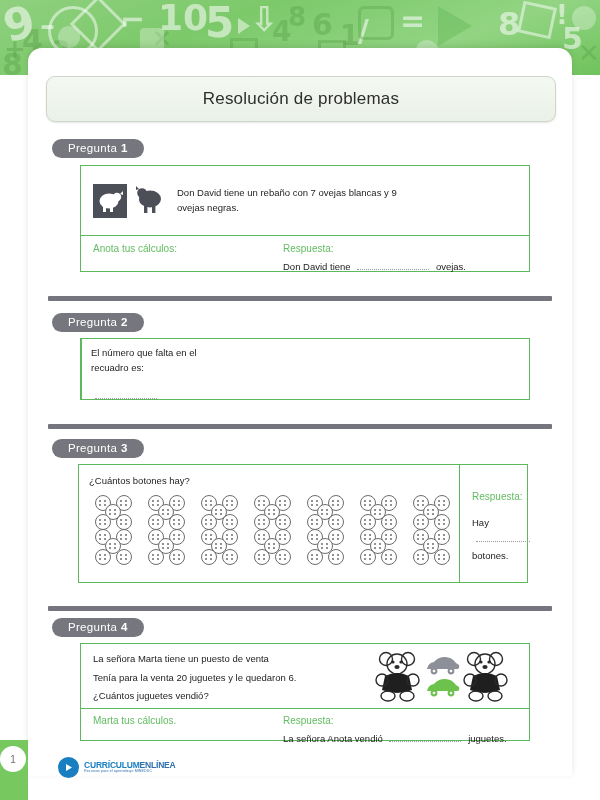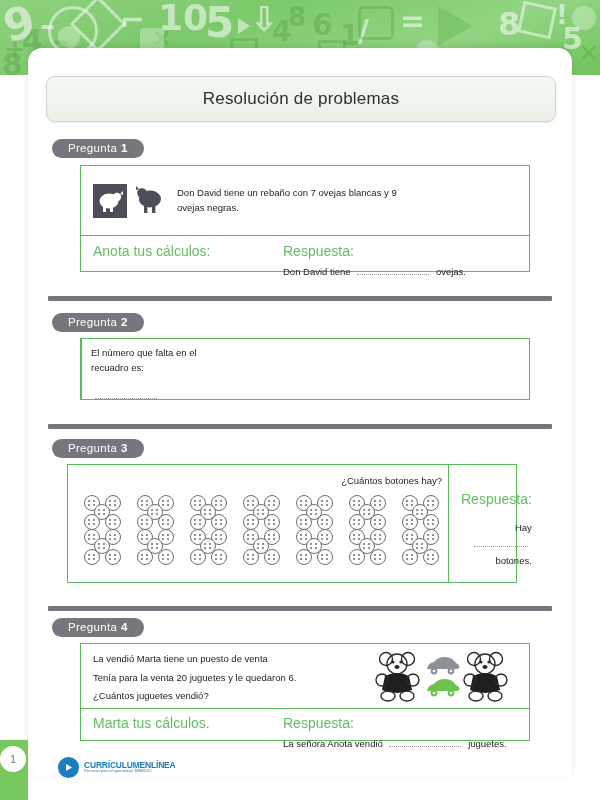--- a/index.html
+++ b/index.html
@@ -66,21 +66,21 @@
   .qbadge b{font-weight:bold;margin-left:4px;}
   .sep{height:5px;background:#75757d;border-radius:1px;}
 
   .qbox{border:1.6px solid #5cb85c;background:#fff;}
   .qtop{display:flex;}
   .qtop .left{flex:1;padding:10px 10px 10px 12px;}
   .qtop .right{
     width:118px;border-left:1.6px solid #5cb85c;padding:10px 8px 10px 10px;
   }
   .qbottom{border-top:1.6px solid #5cb85c;display:flex;padding:7px 10px 10px 12px;}
-  .lbl-green{color:#63bd63;font-size:14px;}
+  .lbl-green{color:#63bd63;font-size:10px;}
   .qtext{font-size:9.5px;color:#232323;line-height:1.55;}
   .ansline{
     display:inline-block;width:72px;border-bottom:1px dotted #9a9a9a;
     height:10px;margin:0 4px;vertical-align:baseline;
   }
   .ansline.sm{width:62px;}
 
   
   .sheepwrap{display:flex;align-items:center;gap:6px;margin-right:10px;}
   .sheepbox{width:34px;height:34px;background:#4c4f57;display:flex;align-items:center;justify-content:center;}
@@ -226,21 +226,21 @@
 </div>
 
 <div class="sep" style="position:absolute;left:48px;top:424px;width:504px;"></div>
 
 <div style="position:absolute;left:52px;top:438px;">
   <span class="qbadge">
     <span>Pregunta</span>
     <b>3</b>
   </span>
 </div>
-<div class="qbox" style="position:absolute;left:67px;top:464px;width:448px;height:117px;text-align:right;">
+<div class="qbox" style="position:absolute;left:78px;top:464px;width:448px;height:117px;">
   <div class="qtop" style="height:100%;">
     <div class="left" style="padding:9px 6px 6px 10px;">
       <div class="qtext">¿Cuántos botones hay?</div>
       <div class="btn-groups" id="btngroups">
           <div class="btn-group">
             <div class="btn" style="left: 0px; top: 0px;">
               <i></i>
               <i></i>
               <i></i>
               <i></i>
@@ -689,21 +689,21 @@
 
 <div style="position:absolute;left:52px;top:617px;">
   <span class="qbadge">
     <span>Pregunta</span>
     <b>4</b>
   </span>
 </div>
 <div class="qbox" style="position:absolute;left:80px;top:643px;width:448px;height:96px;">
   <div class="qtop" style="height:64px;border-bottom:1.6px solid #5cb85c;">
     <div class="left" style="padding:8px 6px 6px 12px;">
-      <div class="qtext">La vendió Marta tiene un puesto de venta</div>
+      <div class="qtext">La señora Marta tiene un puesto de venta</div>
       <div class="qtext" style="margin-top:4px;">Tenía para la venta 20 juguetes y le quedaron 6.</div>
       <div class="qtext" style="margin-top:4px;">¿Cuántos juguetes vendió?</div>
     </div>
     <div style="width:175px;display:flex;align-items:center;justify-content:center;">
       <div class="toys">
         <svg width="46" height="52" viewBox="0 0 46 52" aria-hidden="true">
           <circle cx="11" cy="9" r="6.5" fill="none" stroke="#2a2a2a" stroke-width="1.4"></circle>
           <circle cx="33" cy="9" r="6.5" fill="none" stroke="#2a2a2a" stroke-width="1.4"></circle>
           <circle cx="22" cy="14" r="10" fill="none" stroke="#2a2a2a" stroke-width="1.4"></circle>
           <circle cx="18" cy="12" r="1.6" fill="#2a2a2a"></circle>

